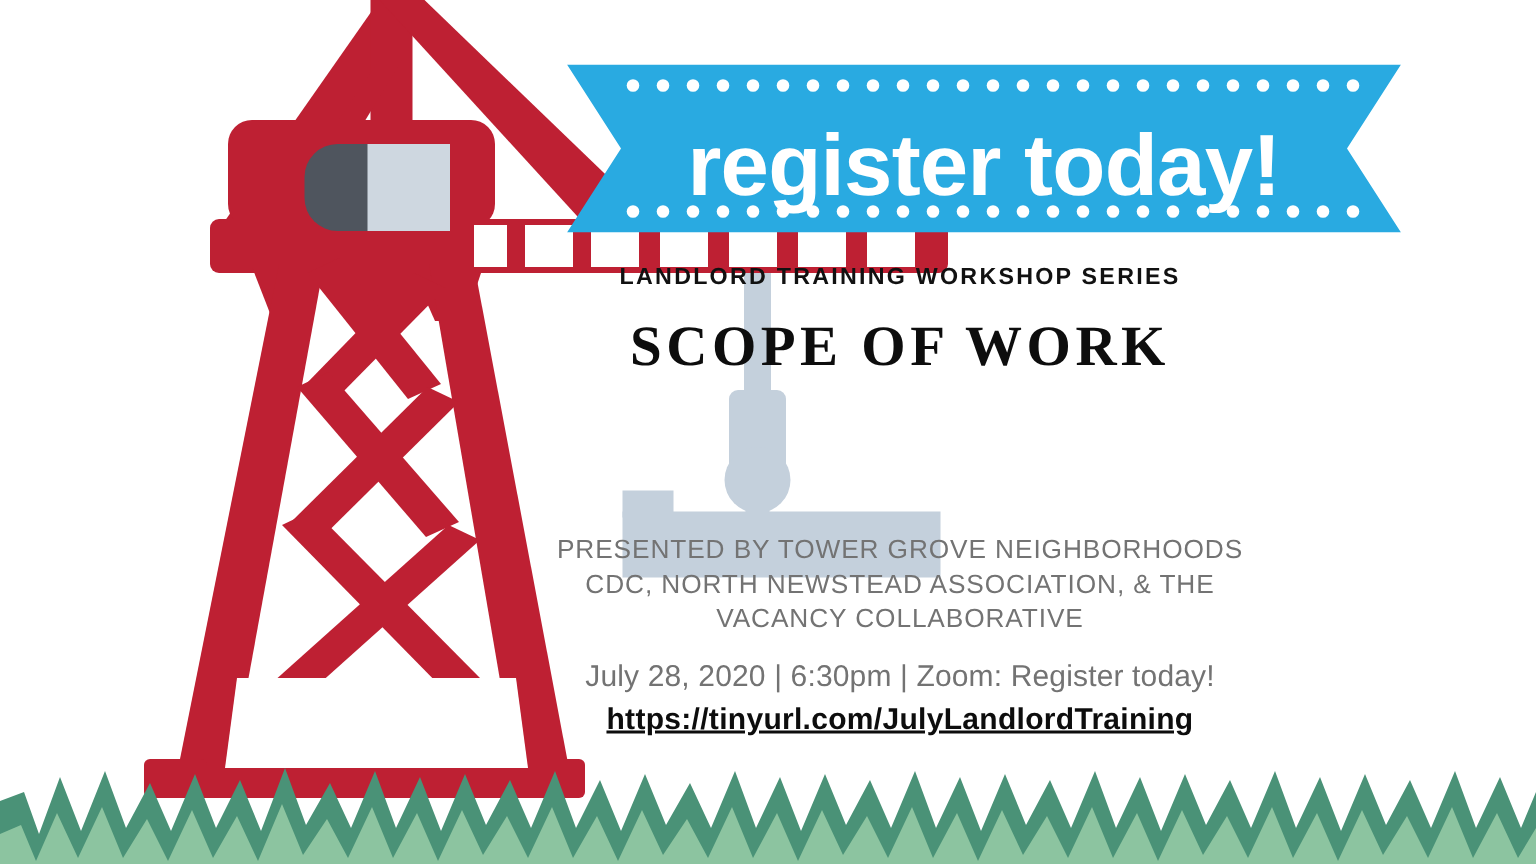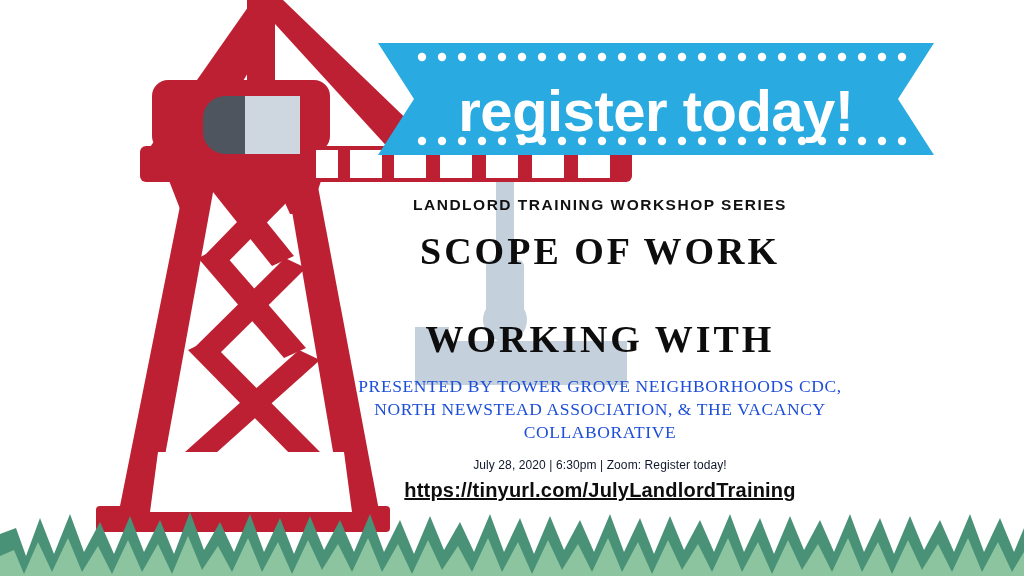--- a/index.html
+++ b/index.html
@@ -59,21 +59,21 @@
     line-height: 1;
     padding-bottom: 4px;
     box-sizing: border-box;
     white-space: nowrap;
   }
 
   
   .text-col {
     position: absolute;
     left: 352px;
-    top: 196px;
+    top: 176px;
     width: 496px;
     z-index: 5;
     text-align: center;
   }
   .eyebrow {
     font-size: 15.5px;
     font-weight: bold;
     letter-spacing: 1.5px;
     color: #111111;
     margin: 0 0 14px 0;
@@ -86,29 +86,28 @@
     color: #0d0d0d;
     margin: 0;
     line-height: 1.16;
     text-transform: uppercase;
     font-family: Liberation Serif, serif;
   }
   .presenters {
     font-size: 17.5px;
     font-weight: normal;
     letter-spacing: 0.6px;
-    color: #1d4ed8;
+    color: #737373;
     margin: 14px 0 0 0;
     line-height: 1.32;
     text-transform: uppercase;
-    font-family: Liberation Serif, serif;
   }
   .datetime {
-    font-size: 12px;
-    color: #0f172a;
+    font-size: 20px;
+    color: #737373;
     margin: 14px 0 0 0;
     line-height: 1.3;
     letter-spacing: 0.1px;
   }
   .url {
     font-size: 20px;
     font-weight: bold;
     color: #0d0d0d;
     margin: 3px 0 0 0;
     line-height: 1.3;
@@ -257,21 +256,21 @@
     <div class="ribbon-label">register today!</div>
   </div>
 
   <div class="text-col">
 
     <p class="eyebrow">LANDLORD TRAINING WORKSHOP SERIES</p>
 
     <h1 class="headline">
       <span>SCOPE OF WORK</span><br>
       <br>
-      <span>WORKING WITH</span><br>
+      <br>
     </h1>
 
     <p class="presenters">PRESENTED BY TOWER GROVE NEIGHBORHOODS CDC, NORTH NEWSTEAD ASSOCIATION, &amp; THE VACANCY COLLABORATIVE</p>
 
     <p class="datetime">July 28, 2020 | 6:30pm | Zoom: Register today!</p>
 
     <p class="url">https://tinyurl.com/JulyLandlordTraining</p>
   </div>
 
   <svg id="art-grass" viewBox="0 0 1024 576" preserveAspectRatio="none" aria-hidden="true">

